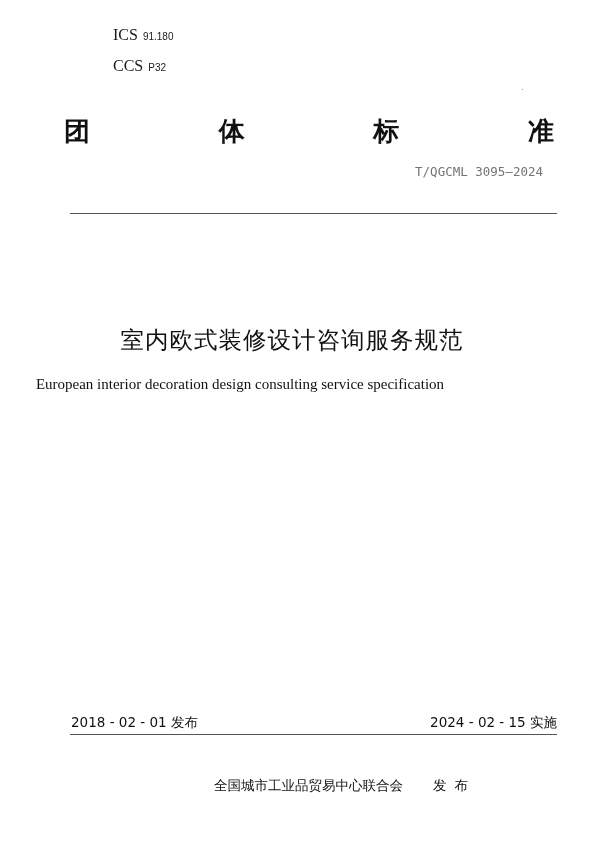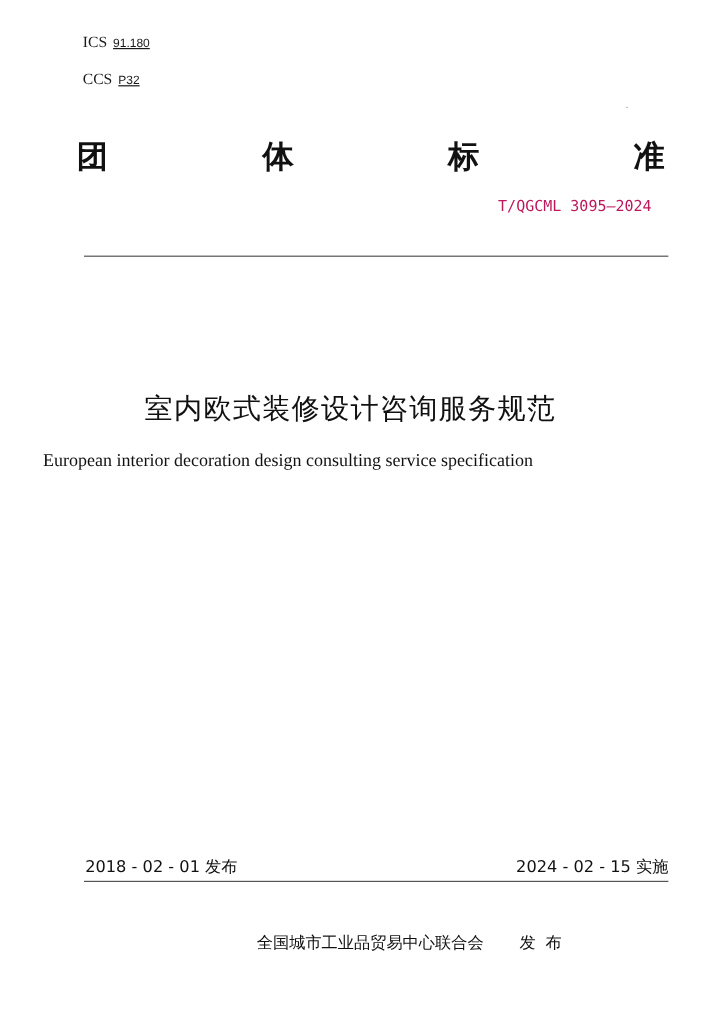--- a/index.html
+++ b/index.html
@@ -2,25 +2,25 @@
 <html><head>
 <meta charset="utf-8">
 <style>
   html, body { margin: 0; padding: 0; }
   body {
     width: 600px; height: 849px; background: #ffffff; position: relative; overflow: hidden;
     color: #1a1a1a; font-family: "DejaVu Sans", sans-serif;
   }
   .abs { position: absolute; }
   .cls-line { left: 69px; font-size: 10px; line-height: 12px; white-space: nowrap; }
-  .cls-line .lbl { font-family: "Liberation Serif", serif; font-size: 13px; }
-  .cls-line .val { font-family: "Liberation Sans", sans-serif; font-size: 10px; margin-left: 5px; text-decoration: underline; }
+  .cls-line .lbl { font-family: "Liberation Serif", serif; font-size: 16px; margin-left: 44px; }
+  .cls-line .val { font-family: "Liberation Sans", sans-serif; font-size: 10px; margin-left: 5px; }
   .std-type { top: 114px; left: 64px; width: 490px; height: 36px; display: flex; justify-content: space-between; }
   .std-type span { font-size: 26px; line-height: 34px; font-weight: bold; color: #111; }
-  .std-no { top: 164px; right: 57px; font-family: "DejaVu Sans Mono", monospace; font-size: 12.5px; letter-spacing: 0; color: #be185d; }
+  .std-no { top: 164px; right: 57px; font-family: "DejaVu Sans Mono", monospace; font-size: 12.5px; letter-spacing: 0; color: #737373; }
   .rule { left: 70px; width: 487px; height: 1px; background: #555; }
   .title-zh { top: 324px; left: 0; width: 584px; text-align: center; font-size: 23.5px; letter-spacing: 1px; color: #111; }
   .title-en { top: 376px; left: 0; width: 480px; text-align: center; font-family: "Liberation Serif", serif; font-size: 15px; color: #111; }
   .date { top: 714px; font-size: 13.5px; color: #111; white-space: nowrap; }
   .issuer { top: 777px; left: 0; width: 476px; text-align: right; font-size: 13.5px; color: #111; white-space: nowrap; }
   .issuer .pub { margin-left: 30px; letter-spacing: 8px; }
   .dot { top: 89px; left: 522px; width: 1px; height: 1px; background: #999; }
 </style>
 </head>
 <body>

